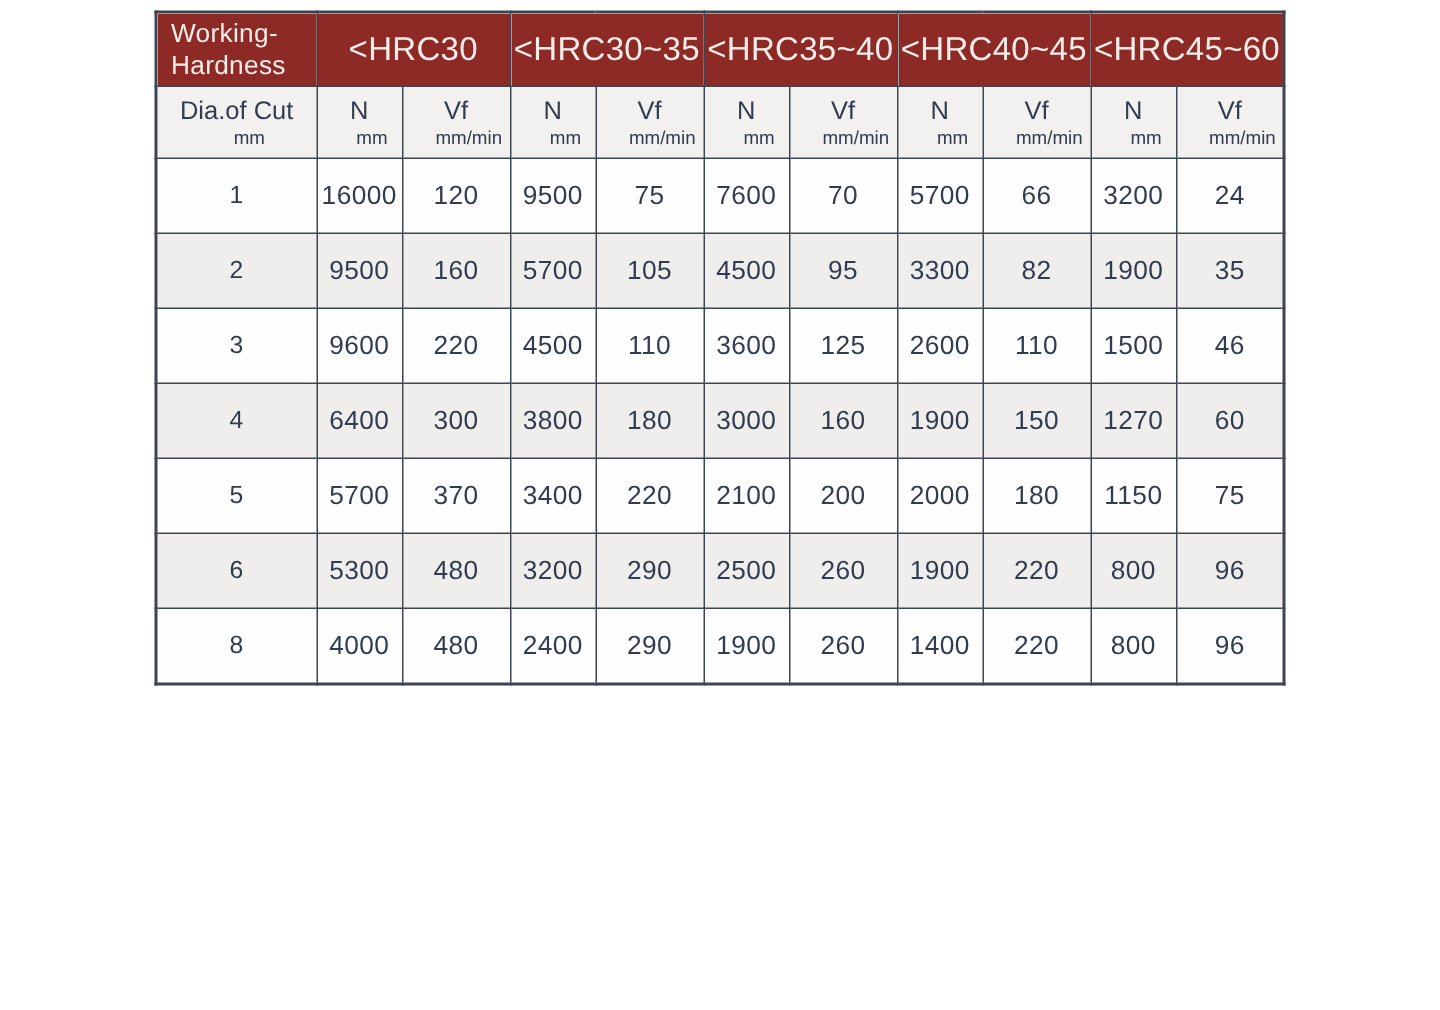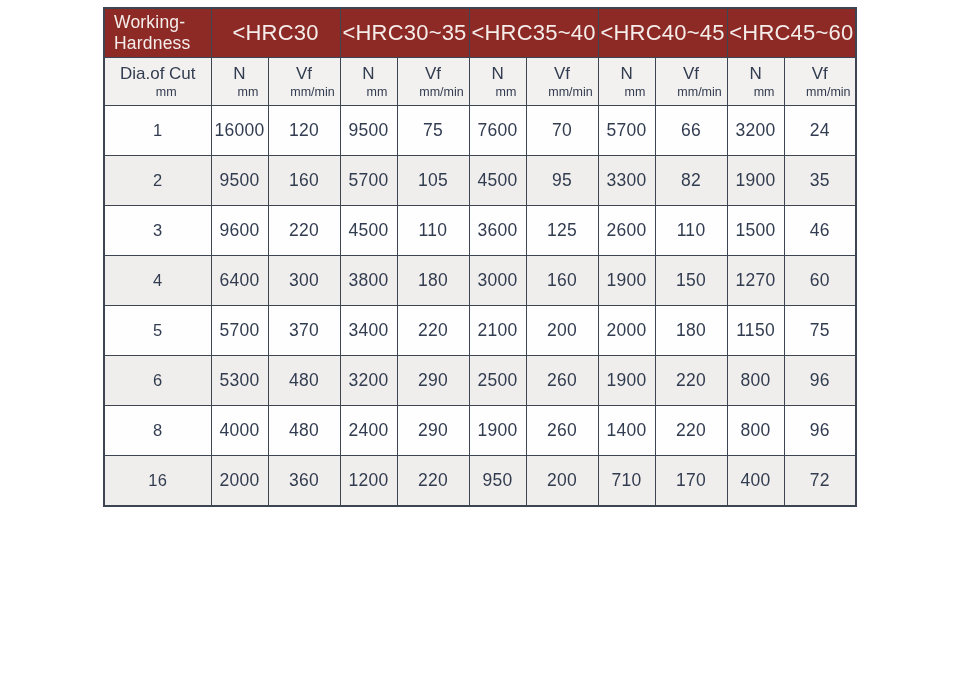--- a/index.html
+++ b/index.html
@@ -214,28 +214,15 @@
           <td>480</td>
           <td>2400</td>
           <td>290</td>
           <td>1900</td>
           <td>260</td>
           <td>1400</td>
           <td>220</td>
           <td>800</td>
           <td>96</td>
         </tr>
-        <tr class="zebra">
-          <td class="dia">16</td>
-          <td>2000</td>
-          <td>360</td>
-          <td>1200</td>
-          <td>220</td>
-          <td>950</td>
-          <td>200</td>
-          <td>710</td>
-          <td>170</td>
-          <td>400</td>
-          <td>72</td>
-        </tr>
       </tbody>
   </table>
 </div>
 
 </body></html>

